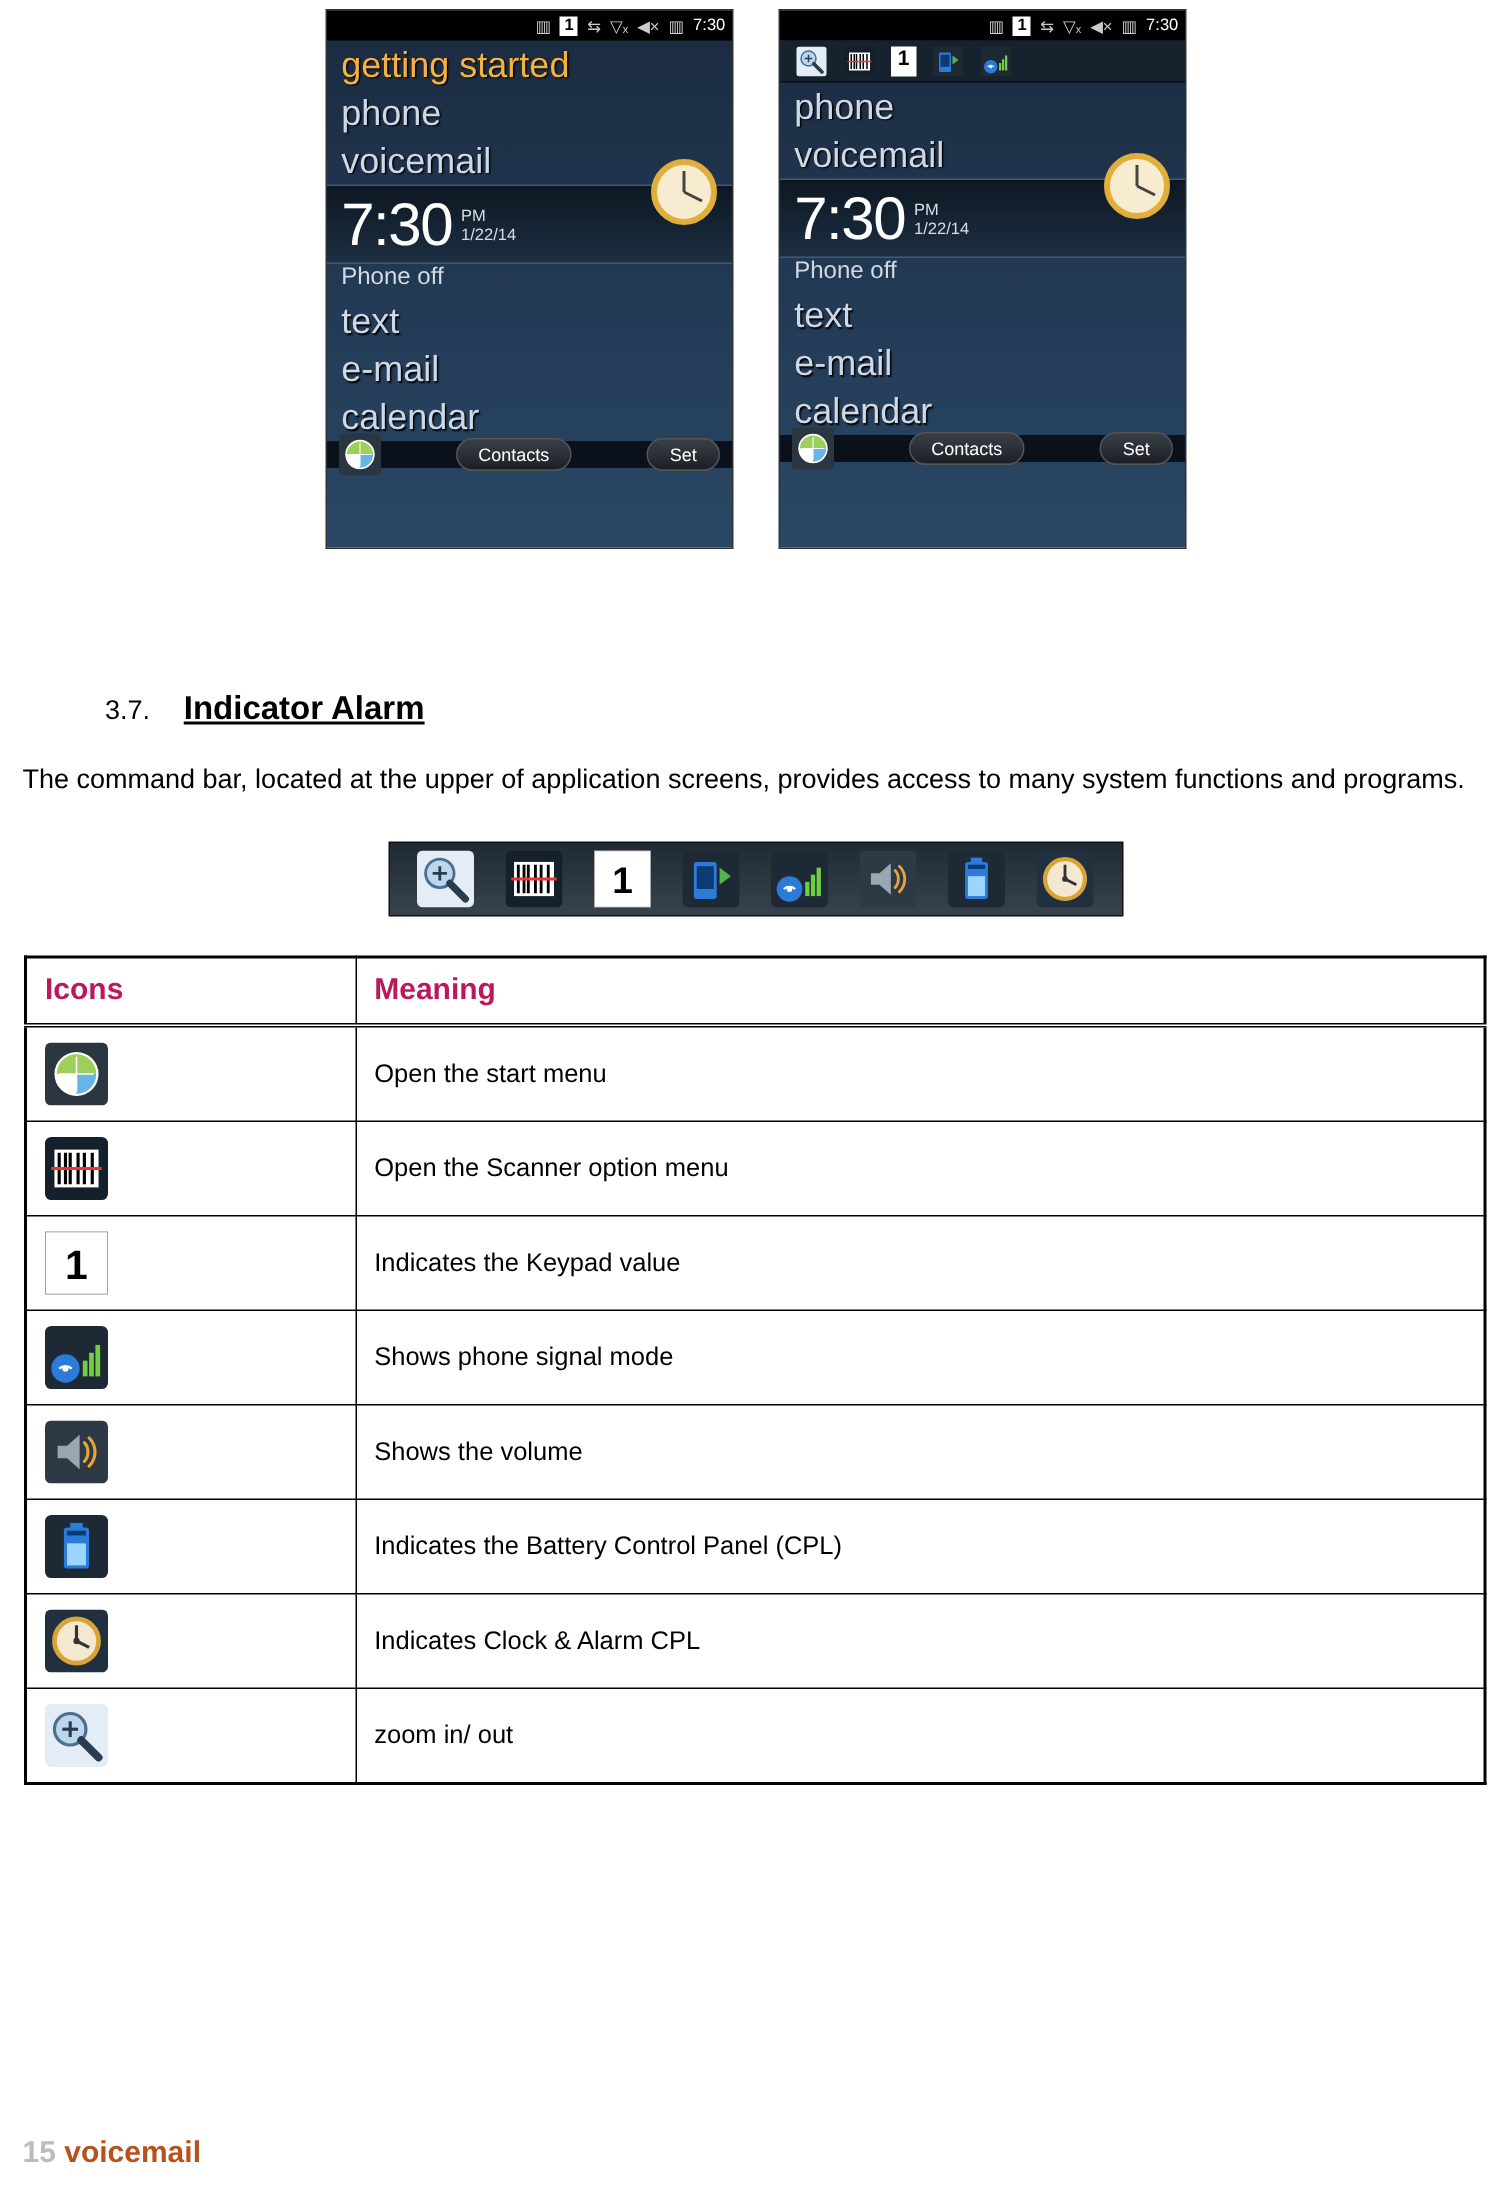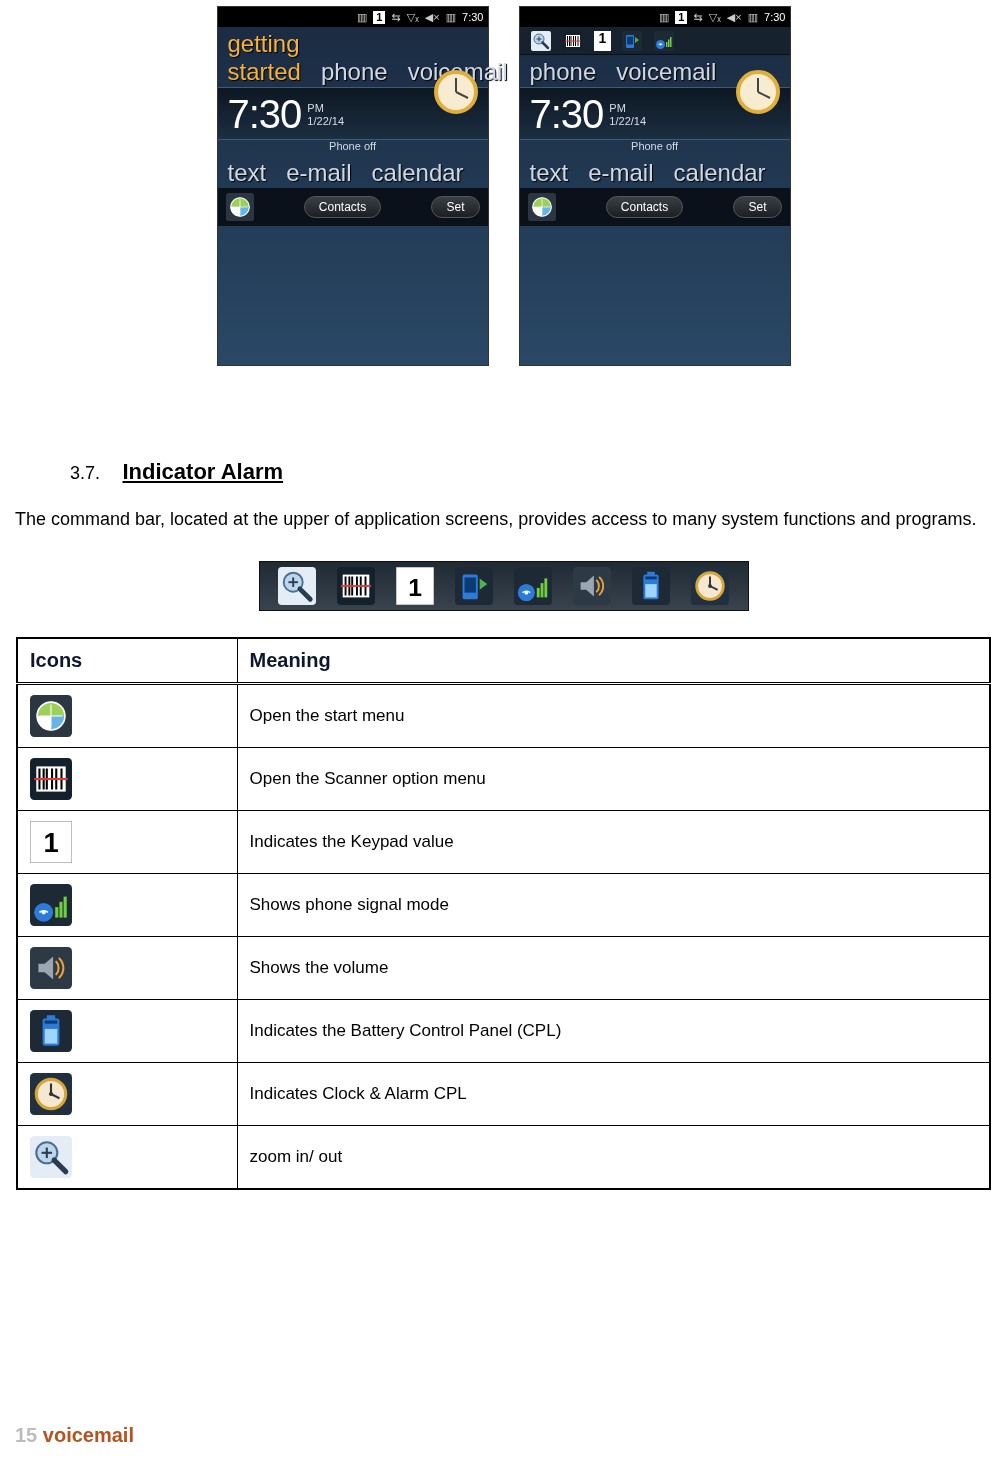--- a/index.html
+++ b/index.html
@@ -39,42 +39,42 @@
     gap: 6px;
     padding: 0 4px;
     font-size: 11px;
   }
   .sb-box {
     background: #fff; color: #000;
     padding: 0 3px; font-weight: bold; font-size: 11px;
     line-height: 13px;
   }
   .sb-ic { font-size: 11px; color: #ccc; }
-  .home-list { display: flex; flex-direction: row; color: #cfd9e6; align-items: flex-end; }
+  .home-list { display: flex; flex-direction: column; color: #cfd9e6; }
   .home-item { padding: 3px 10px 1px; font-size: 24px; text-shadow: 1px 1px 1px #000; }
   .home-item.hl { color: #f7b23e; }
   .clock-row {
     position: relative;
     background: linear-gradient(#0d1722, #1c2e42);
     border-top: 1px solid #405a74;
     border-bottom: 1px solid #405a74;
     padding: 4px 10px 2px;
     color: #fff;
     display: flex; align-items: center;
   }
   .clock-time { font-size: 40px; font-weight: 300; letter-spacing: -1px; }
   .clock-meta { margin-left: 6px; font-size: 11px; color: #d8dde4; line-height: 13px; }
   .clock-face {
     position: absolute; right: 10px; top: -18px;
     width: 44px; height: 44px;
   }
-  .phone-status { padding: 0 10px 4px; font-size: 11px; color: #d2dae4; text-align: center; }
+  .phone-status { padding: 0 10px 4px; font-size: 16px; color: #d2dae4; }
   .soft-row {
     background: #0a111a;
-    height: 38px;
+    height: 18px;
     display: flex; align-items: center; justify-content: space-between;
     padding: 0 8px;
   }
   .winlogo { width: 28px; height: 28px; }
   .softbtn {
     background: linear-gradient(#3a3f46,#1b1f25);
     border: 1px solid #555; border-radius: 14px;
     color: #fff; font-size: 12px; padding: 3px 14px;
   }
 
@@ -111,21 +111,21 @@
     margin: 0 auto;
   }
   table.icons th, table.icons td {
     border: 1px solid #000;
     padding: 10px 12px;
     text-align: left;
     vertical-align: middle;
     font-size: 17px;
   }
   table.icons thead th {
-    color: #0f172a;
+    color: #be185d;
     font-size: 20px;
     font-weight: bold;
     border-bottom: 3px double #000;
   }
   table.icons th:first-child, table.icons td:first-child { width: 220px; }
   .cell-icon { width: 42px; height: 42px; display: block; }
 
   
   .footer {
     position: absolute;

